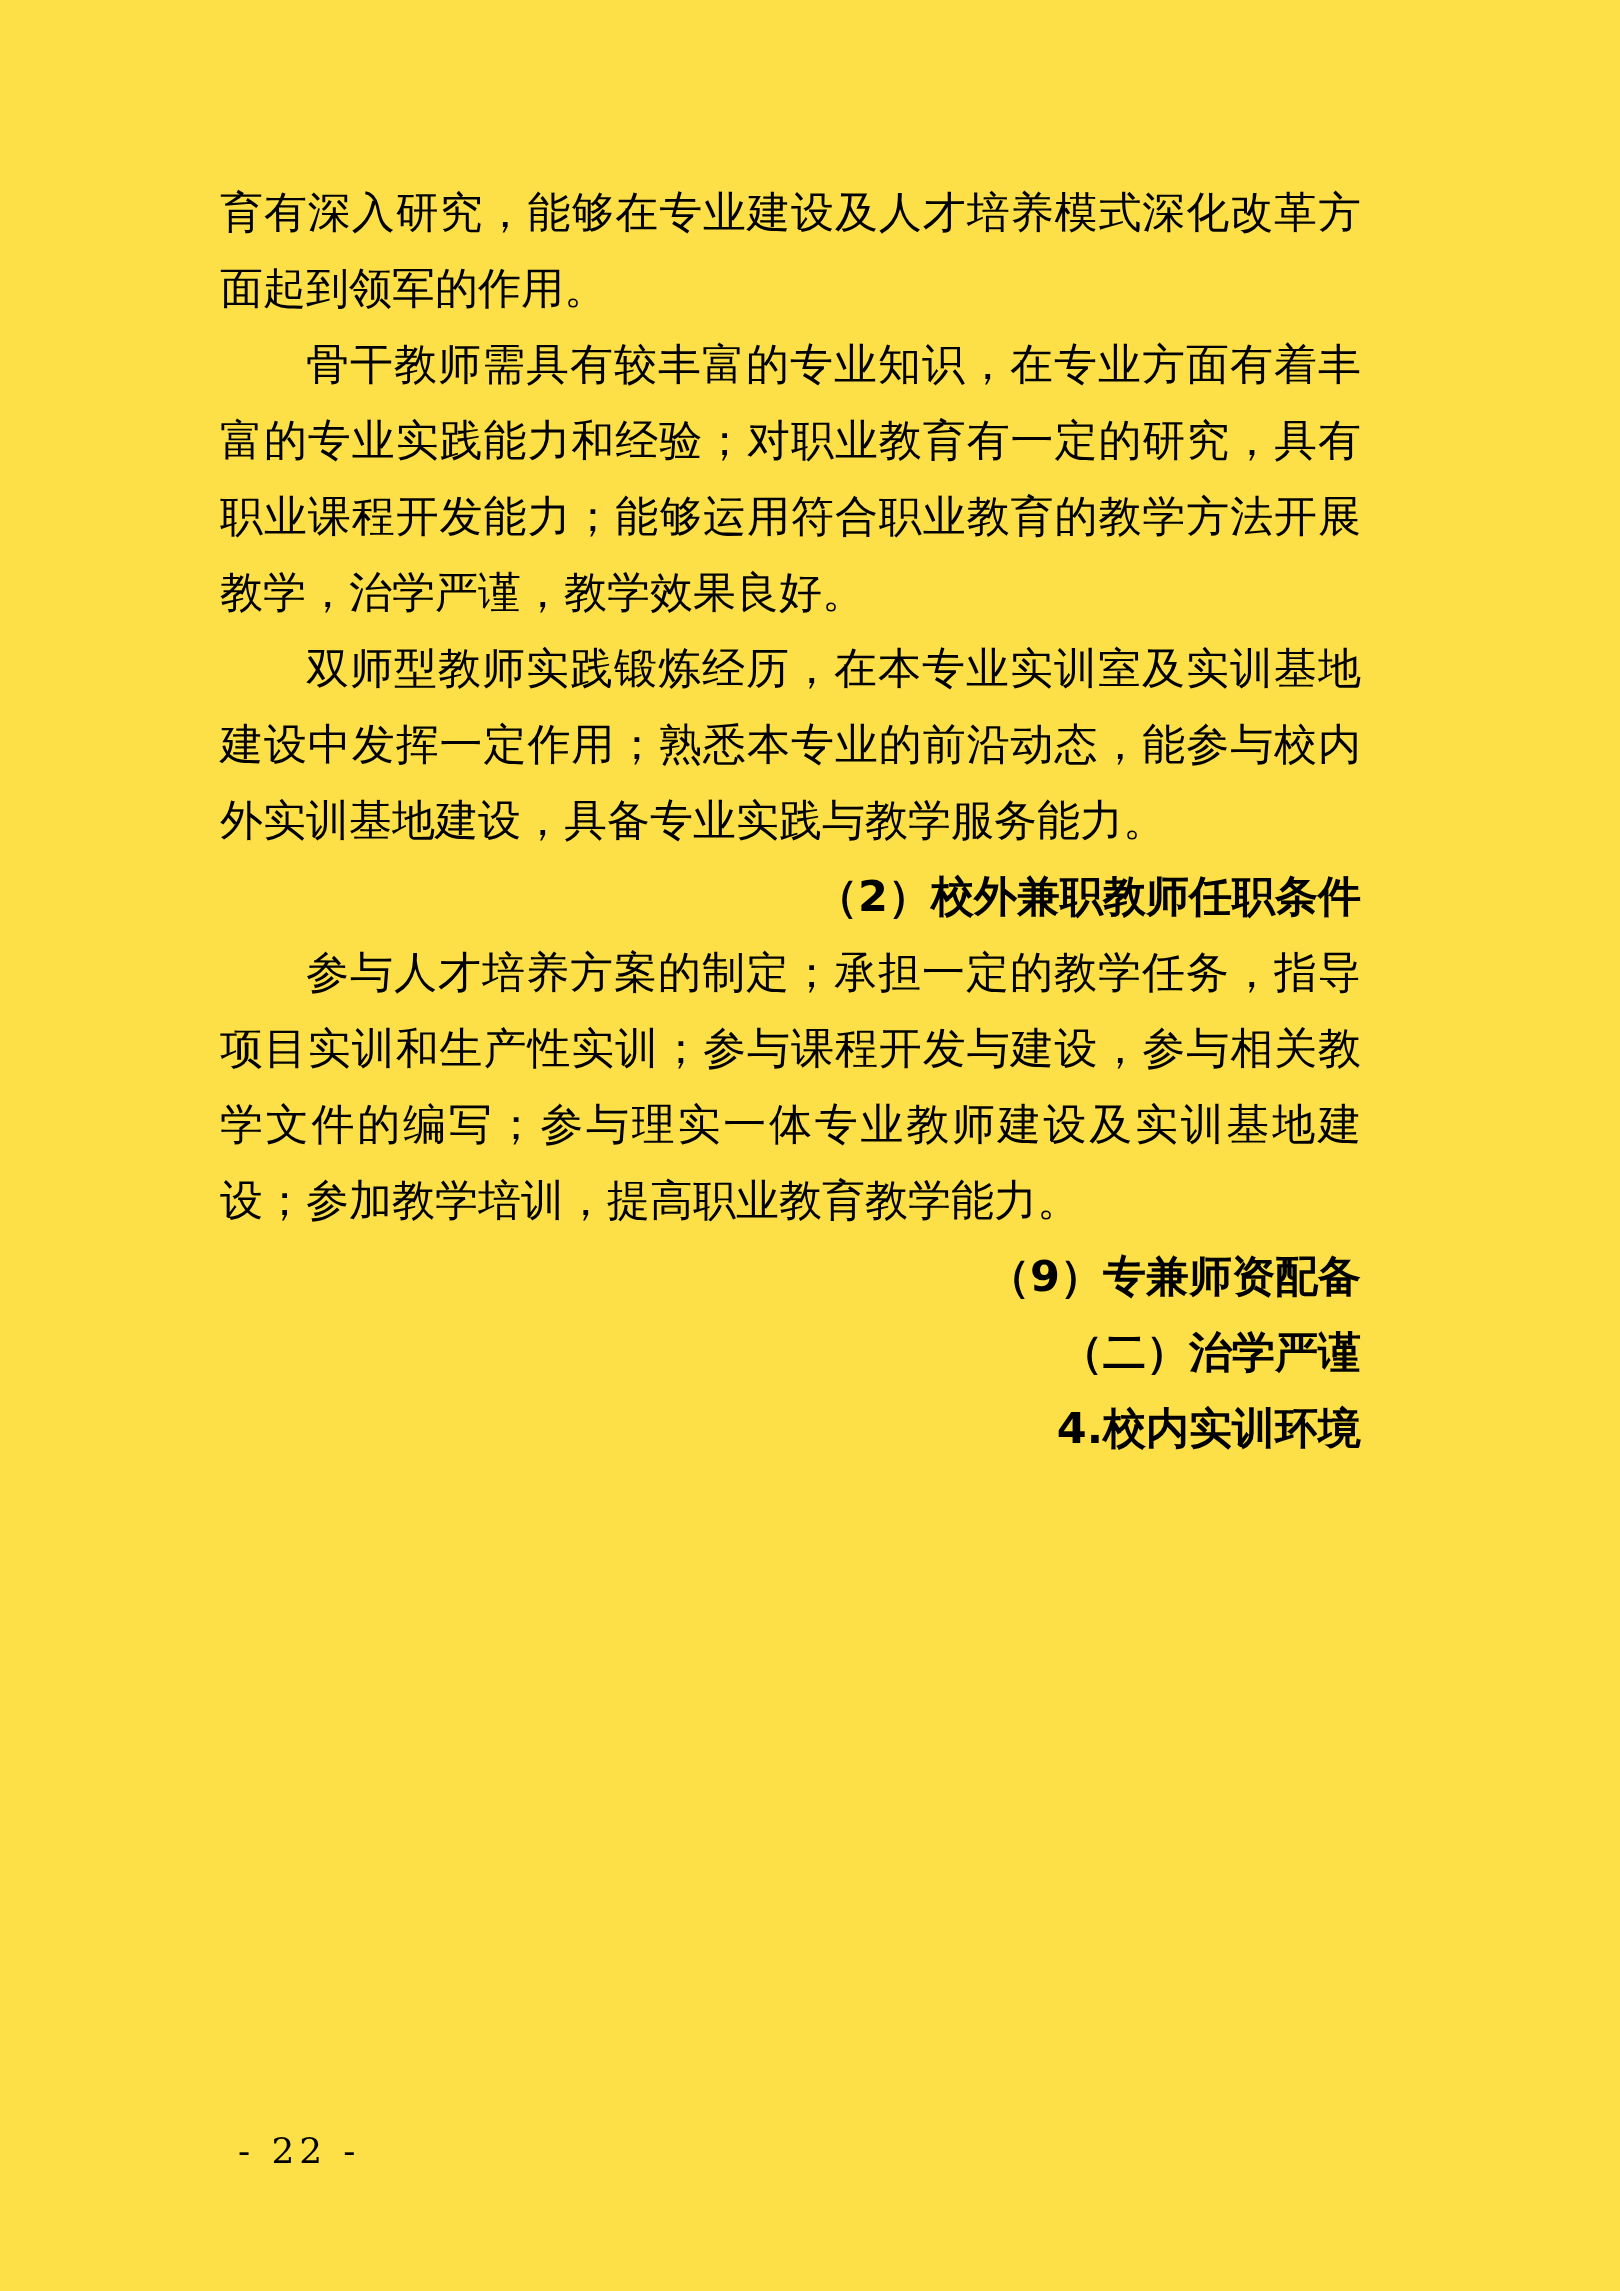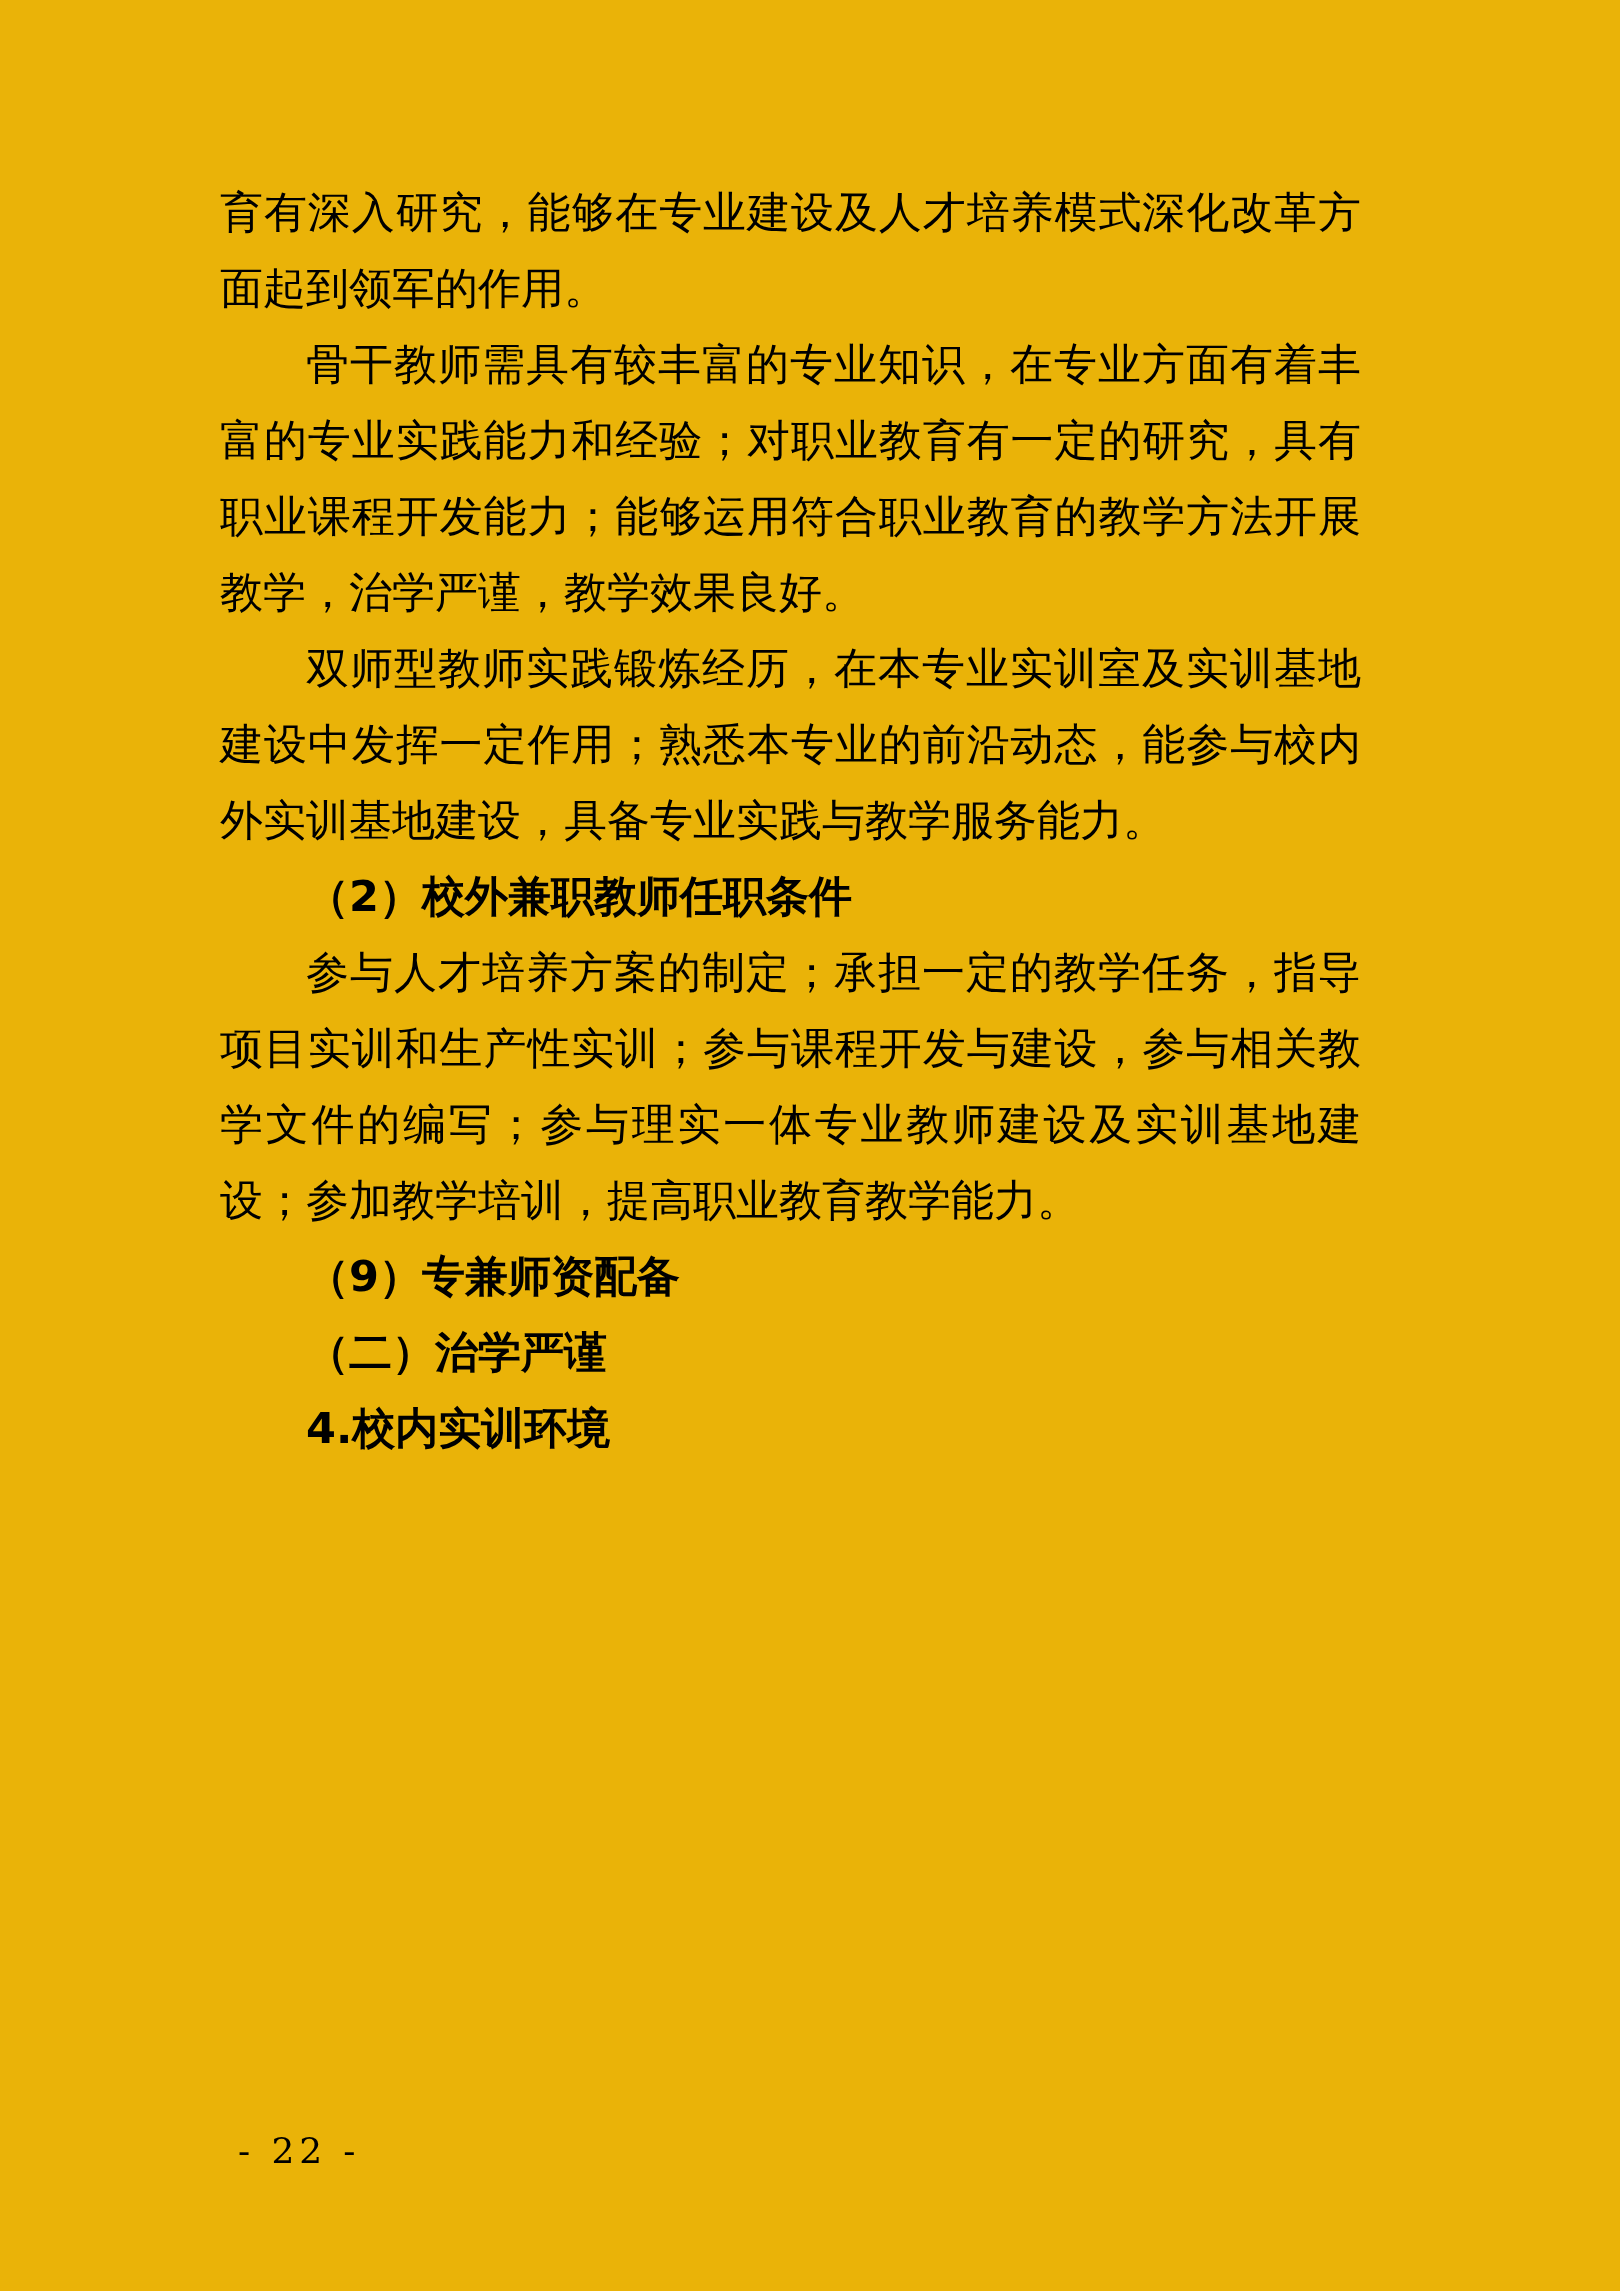--- a/index.html
+++ b/index.html
@@ -4,21 +4,21 @@
 <style>
   html, body {
     margin: 0;
     padding: 0;
     background: #ffffff;
   }
   .page {
     position: relative;
     width: 1620px;
     height: 2292px;
-    background: #eab308;
+    background: #fde047;
     overflow: hidden;
     color: #000000;
   }
   .text-block {
     position: absolute;
     left: 220px;
     top: 174px;
     width: 1141px;
     font-family: "DejaVu Serif", "Liberation Serif", serif;
     font-size: 43px;
@@ -30,21 +30,21 @@
   .text-block p {
     margin: 0;
     padding: 0;
   }
   .text-block p.indent {
     text-indent: 86px;
   }
   .text-block p.heading {
     font-family: "DejaVu Sans", "Liberation Sans", sans-serif;
     font-weight: bold;
-    text-align: left;
+    text-align: right;
   }
   .page-number {
     position: absolute;
     left: 238px;
     top: 2129px;
     font-family: "DejaVu Serif", "Liberation Serif", serif;
     font-size: 36px;
     line-height: 43px;
     letter-spacing: 4.9px;
     color: #000000;

